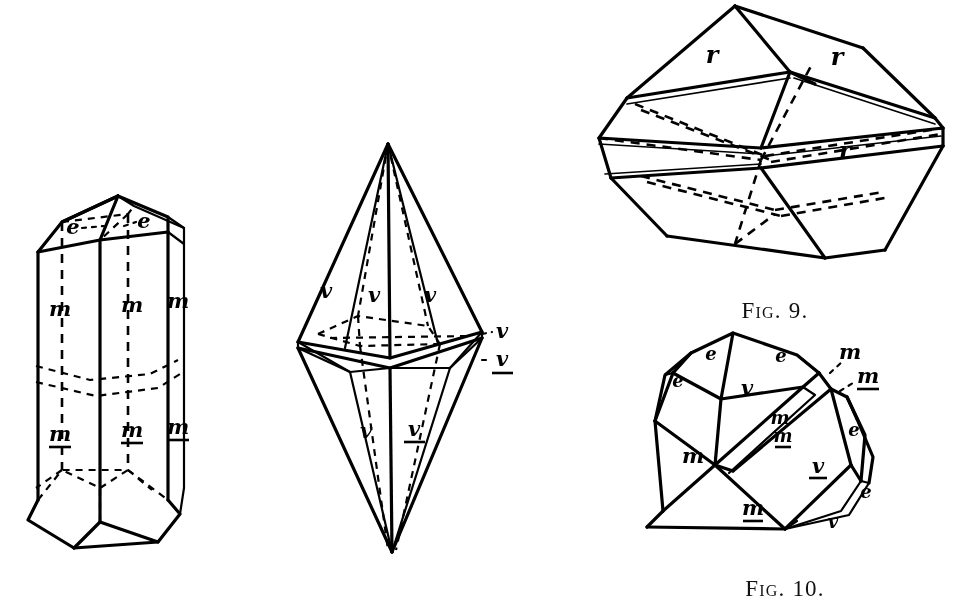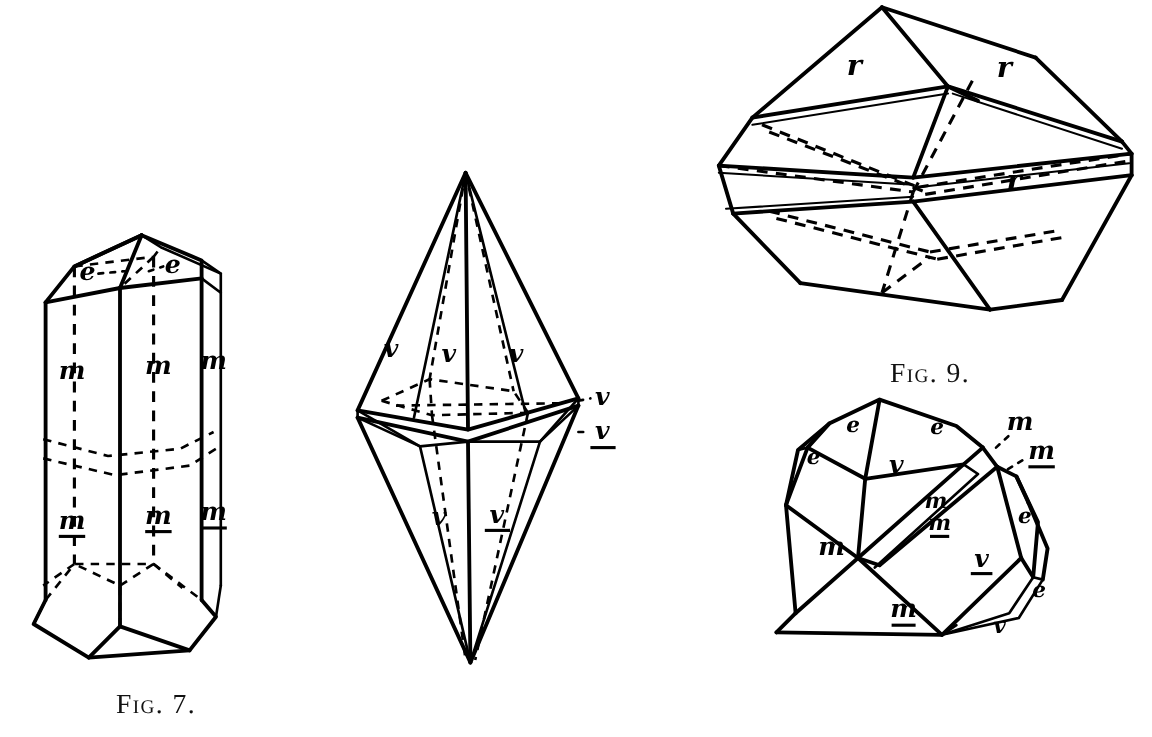--- a/index.html
+++ b/index.html
@@ -414,16 +414,16 @@
         <path class="leader" d="M 205,58 L 218,46"></path>
       </g>
       <g>
         <text class="flabel" x="243" y="62">m</text>
         <line class="underbar" x1="232" y1="74" x2="254" y2="74"></line>
         <path class="leader" d="M 215,76 L 228,68"></path>
       </g>
     </svg>
   </div>
 
-  <div class="caption caption-7">Fig. 7.</div>
   <div class="caption caption-9">Fig. 9.</div>
+  <div class="caption caption-10">Fig. 10.</div>
 
 </div>
 
 </body></html>

